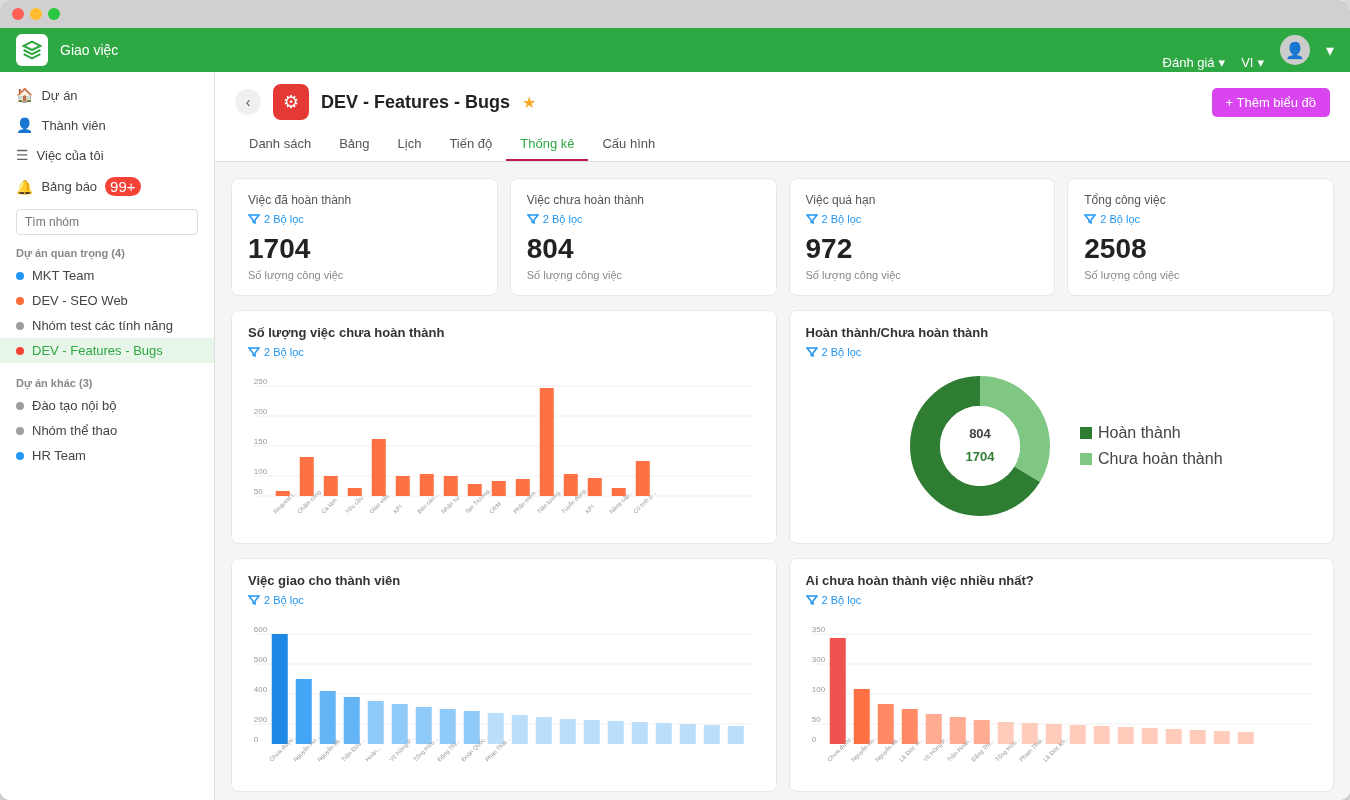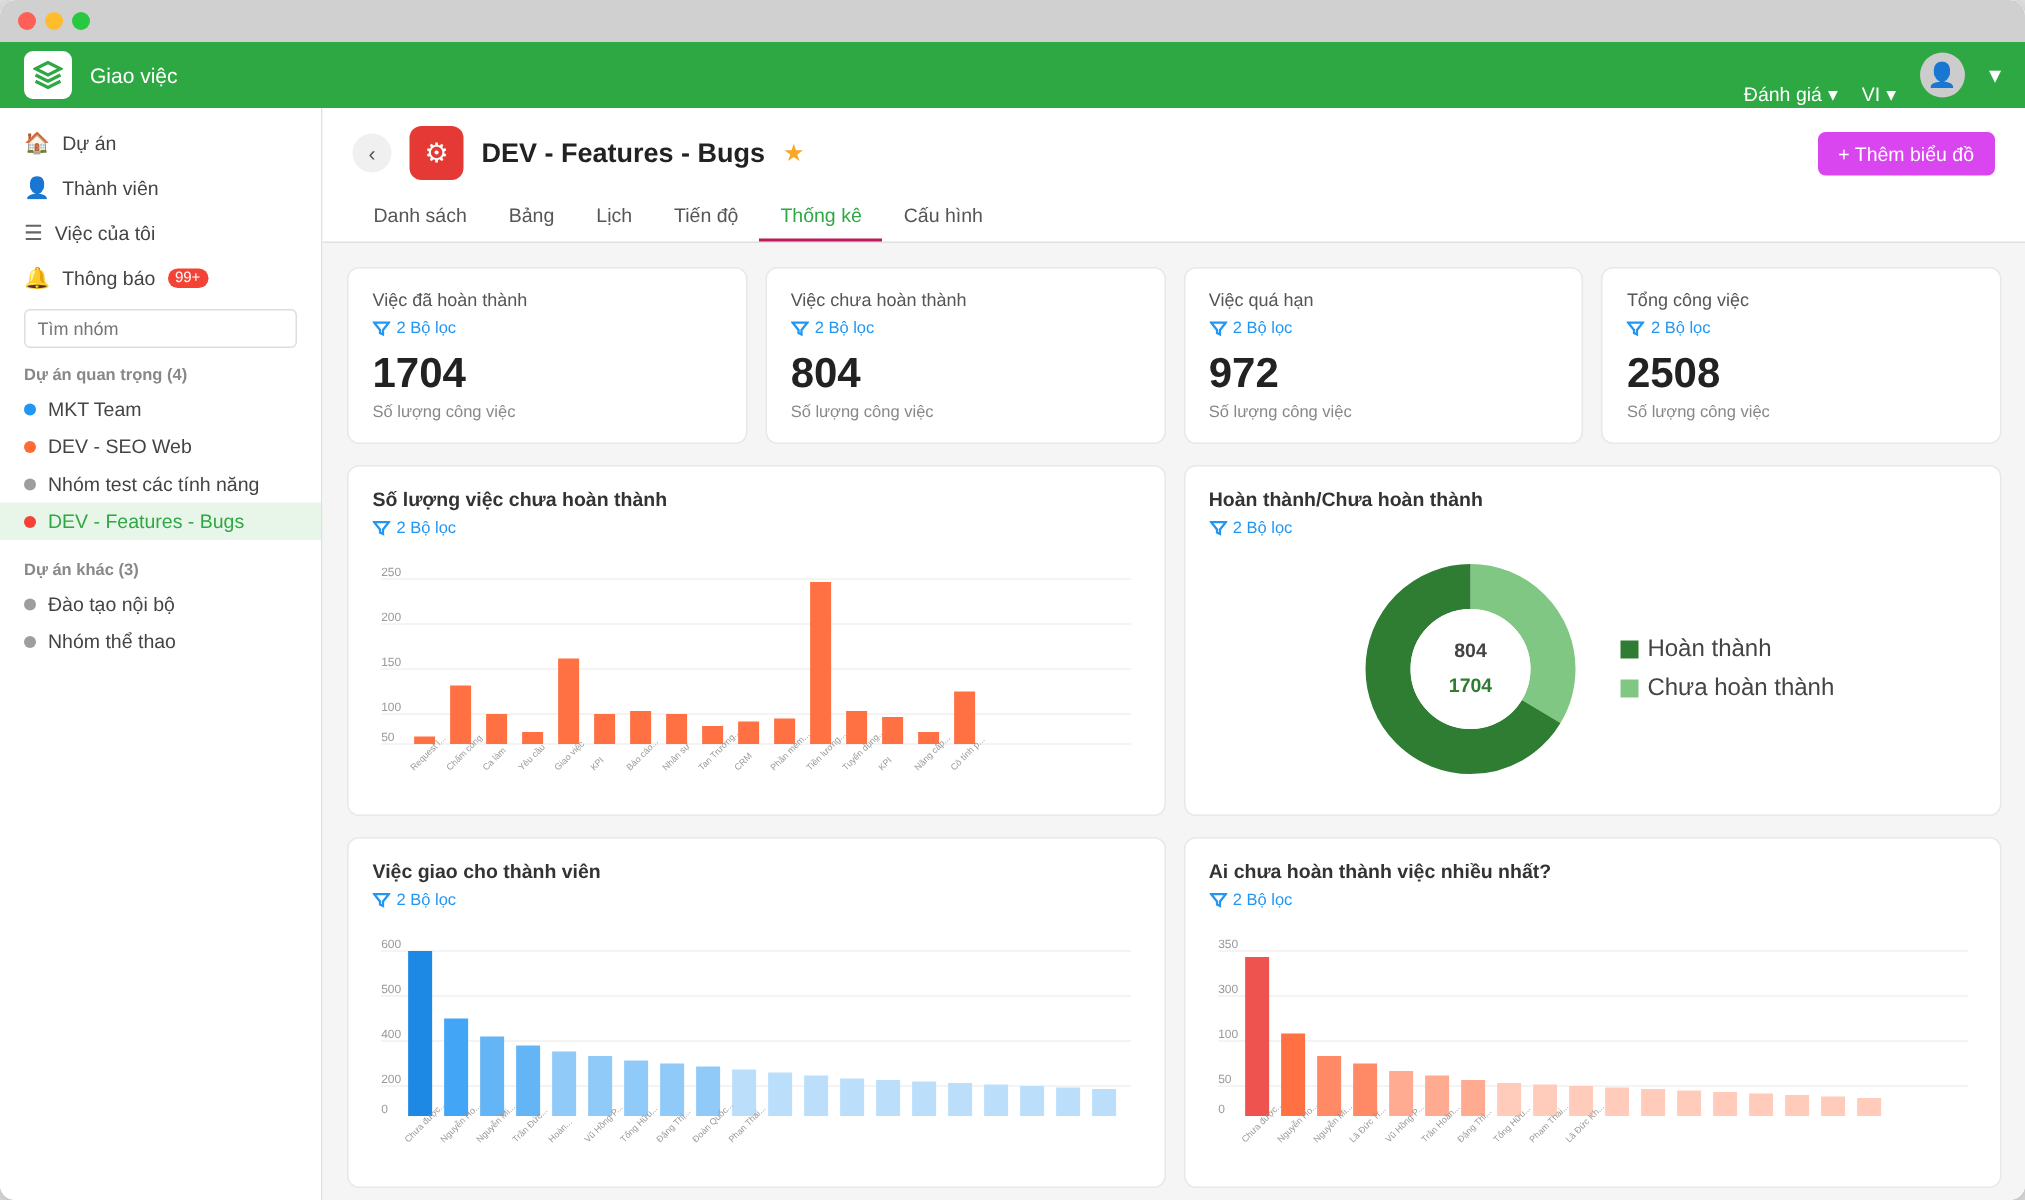--- a/index.html
+++ b/index.html
@@ -32,21 +32,21 @@
     .sidebar-item .icon { font-size: 14px; color: #666; }
     .sidebar-search { padding: 6px 16px; }
     .sidebar-search input { width: 100%; padding: 5px 8px; border: 1px solid #ddd; border-radius: 4px; font-size: 12px; color: #555; }
     .sidebar-section { padding: 6px 16px 4px; font-size: 11px; color: #888; font-weight: 600; }
     .sidebar-project { display: flex; align-items: center; gap: 8px; padding: 5px 16px; cursor: pointer; font-size: 13px; color: #444; }
     .sidebar-project.active { background: #e8f5e9; color: #2ea843; font-weight: 500; }
     .dot-indicator { width: 8px; height: 8px; border-radius: 50%; flex-shrink: 0; }
     .dot-blue { background: #2196f3; }
     .dot-orange { background: #ff6b35; }
     .dot-gray { background: #9e9e9e; }
-    .notification-badge { background: #f44336; color: white; border-radius: 10px; font-size: 10px; padding: 1px 5px; }
+    .notification-badge { background: #f44336; color: white; border-radius: 10px; font-size: 15px; padding: 1px 5px; }
 
     
     .content { flex: 1; display: flex; flex-direction: column; overflow: hidden; background: #f5f5f5; }
 
     
     .project-header { background: #fff; padding: 12px 20px 0; border-bottom: 1px solid #e0e0e0; flex-shrink: 0; display: flex; flex-direction: column; gap: 8px; }
     .project-header-top { display: flex; align-items: center; gap: 12px; }
     .project-icon { width: 36px; height: 36px; background: #e53935; border-radius: 8px; display: flex; align-items: center; justify-content: center; color: white; font-size: 18px; flex-shrink: 0; }
     .project-title { font-size: 18px; font-weight: 600; color: #222; }
     .star-icon { color: #f9a825; font-size: 16px; }
@@ -131,21 +131,21 @@
         <div class="sidebar-item">
           <span class="icon">👤</span>
           <span>Thành viên</span>
         </div>
         <div class="sidebar-item">
           <span class="icon">☰</span>
           <span>Việc của tôi</span>
         </div>
         <div class="sidebar-item">
           <span class="icon">🔔</span>
-          <span>Thông báo</span>
+          <span>Bảng báo</span>
           <span class="notification-badge">99+</span>
         </div>
 
         <div class="sidebar-search">
           <input type="text" placeholder="Tìm nhóm" style="">
         </div>
 
         <div class="sidebar-section">Dự án quan trọng (4)</div>
 
         <div class="sidebar-project">
@@ -167,20 +167,24 @@
 
         <div class="sidebar-section" style="margin-top:8px;">Dự án khác (3)</div>
 
         <div class="sidebar-project">
           <div class="dot-indicator dot-gray"></div>
           <span>Đào tạo nội bộ</span>
         </div>
         <div class="sidebar-project">
           <div class="dot-indicator dot-gray"></div>
           <span>Nhóm thể thao</span>
+        </div>
+        <div class="sidebar-project">
+          <div class="dot-indicator dot-blue"></div>
+          <span>HR Team</span>
         </div>
       </div>
 
       <div class="content">
 
         <div class="project-header">
           <div class="project-header-top">
             <div class="back-btn">‹</div>
             <div class="project-icon">
               <span>⚙</span>

